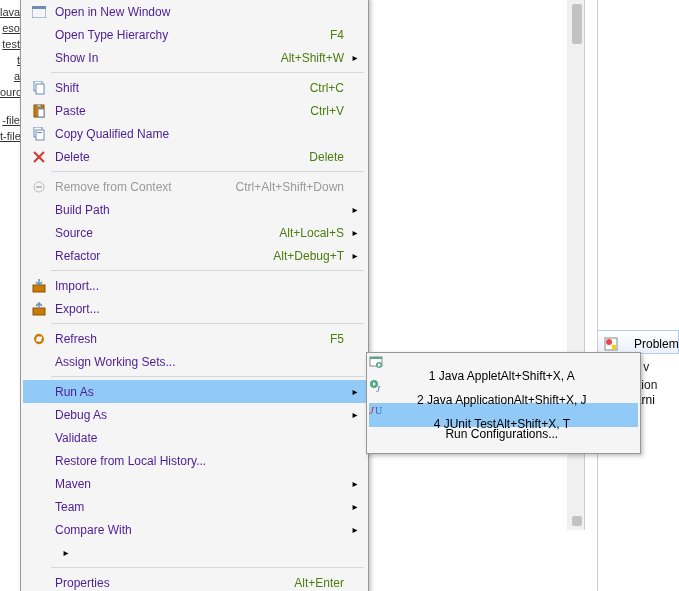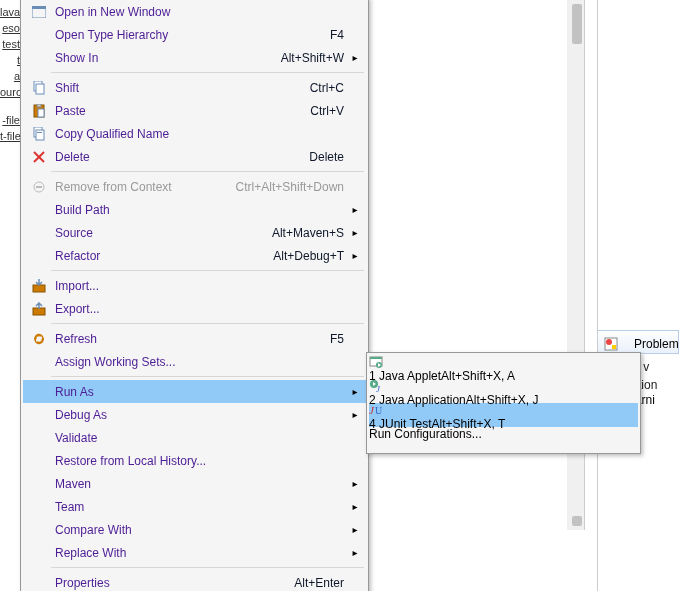--- a/index.html
+++ b/index.html
@@ -88,21 +88,21 @@
     padding: 0 6px;
     position: relative;
     background: #f5f5f5;
   }
   .ctx-menu .item .ico {
     width: 20px; height: 16px; display:flex; align-items:center; justify-content:center;
     margin-right: 6px;
     flex-shrink: 0;
   }
   .ctx-menu .item .lbl { flex: 1; white-space: nowrap; color:#4c1d95; }
-  .ctx-menu .item .short { color: #0f172a; font-size: 12px; margin-left: 8px; white-space:nowrap; }
+  .ctx-menu .item .short { color: #4d7c0f; font-size: 12px; margin-left: 8px; white-space:nowrap; }
   .ctx-menu .item .arrow { width: 10px; text-align: center; font-size: 10px; color:#000; margin-left:6px; }
   .ctx-menu .item.disabled .lbl,
   .ctx-menu .item.disabled .short,
   .ctx-menu .item.disabled .arrow { color: #9a9a9a; }
   .ctx-menu .item.highlight {
     background: #91c9f7;
   }
   .ctx-menu .sep {
     height: 1px;
     margin: 3px 2px 3px 28px;
@@ -110,21 +110,21 @@
   }
   .sub-menu {
     position: absolute;
     left: 366px; top: 352px;
     width: 275px;
     background: #f5f5f5;
     border: 1px solid #979797;
     box-shadow: 2px 2px 4px rgba(0,0,0,.25);
     padding: 2px;
   }
-  .sub-menu .item { height: 24px; }
+  .sub-menu .item { height: 24px; text-align: center; }
   .sub-menu .item.highlight { background:#91c9f7; }
   svg { display:block; }
 </style>
 </head>
 <body>
 
 <div class="bg-left">
   <div>lava</div>
   <div>eso</div>
   <div>test</div>
@@ -249,21 +249,21 @@
       <span class="arrow">&nbsp;</span>
     </div>
     <div class="item">
       <span class="ico"></span>
       <span class="lbl">Build Path</span>
       <span class="arrow">▸</span>
     </div>
     <div class="item">
       <span class="ico"></span>
       <span class="lbl">Source</span>
-      <span class="short">Alt+Maven+S</span>
+      <span class="short">Alt+Local+S</span>
       <span class="arrow">▸</span>
     </div>
     <div class="item">
       <span class="ico"></span>
       <span class="lbl">Refactor</span>
       <span class="short">Alt+Debug+T</span>
       <span class="arrow">▸</span>
     </div>
     <div class="sep"></div>
     <div class="item">
@@ -336,21 +336,20 @@
       <span class="lbl">Team</span>
       <span class="arrow">▸</span>
     </div>
     <div class="item">
       <span class="ico"></span>
       <span class="lbl">Compare With</span>
       <span class="arrow">▸</span>
     </div>
     <div class="item">
       <span class="ico"></span>
-      <span class="lbl">Replace With</span>
       <span class="arrow">▸</span>
     </div>
     <div class="sep"></div>
     <div class="item">
       <span class="ico"></span>
       <span class="lbl">Properties</span>
       <span class="short">Alt+Enter</span>
       <span class="arrow">&nbsp;</span>
     </div>
   </div>

